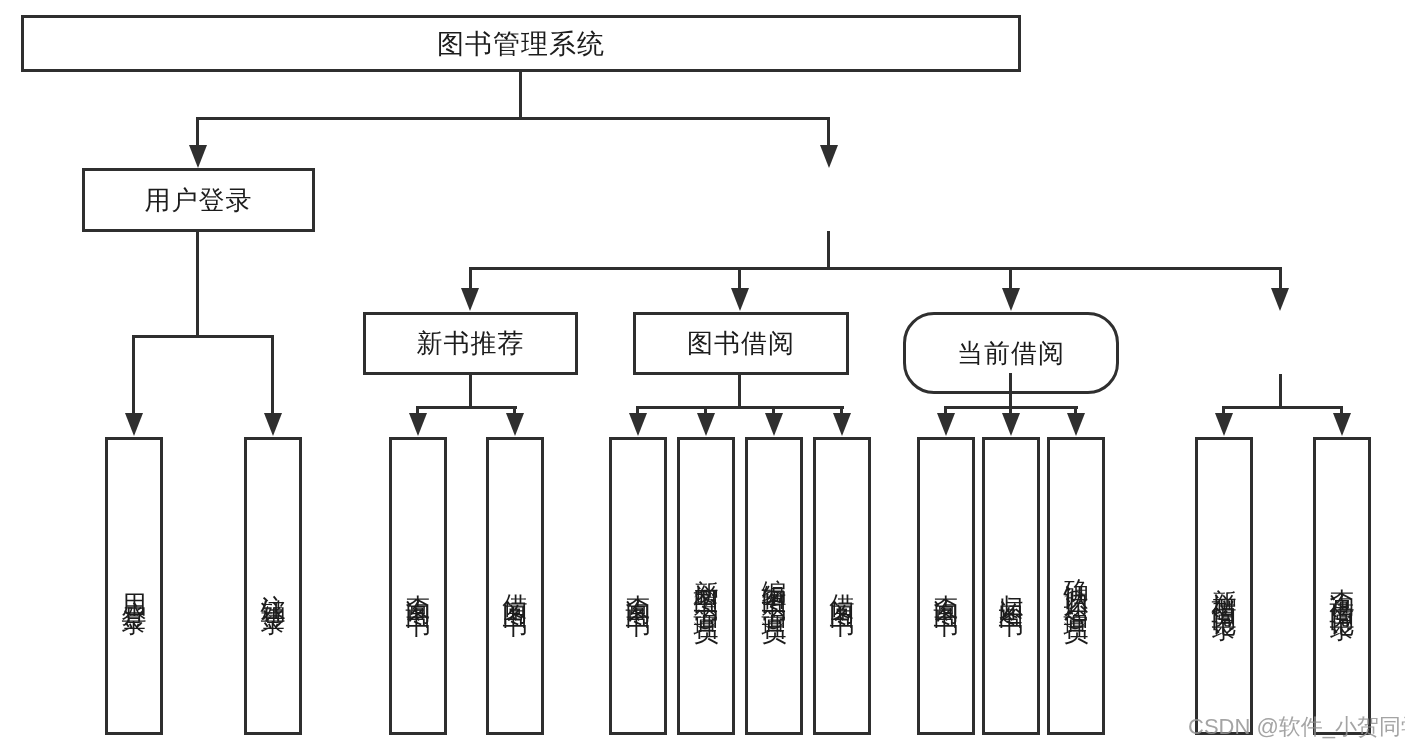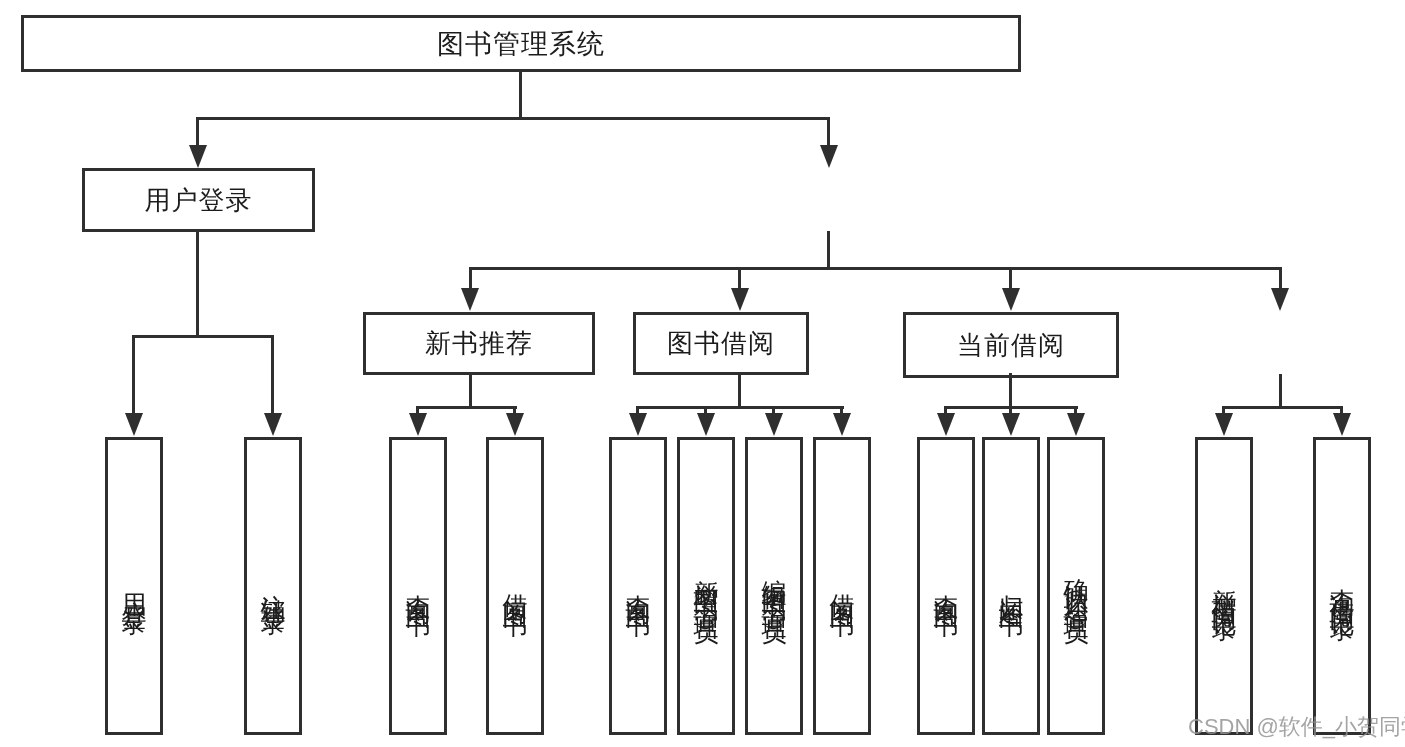--- a/index.html
+++ b/index.html
@@ -64,27 +64,27 @@
   <div class="hl" style="left:469px;top:267px;width:813px;"></div>
   <div class="vl" style="left:469px;top:267px;height:26px;"></div>
   <div class="vl" style="left:738px;top:267px;height:26px;"></div>
   <div class="vl" style="left:1009px;top:267px;height:26px;"></div>
   <div class="vl" style="left:1279px;top:267px;height:26px;"></div>
   <div class="ar" style="left:461px;top:288px;"></div>
   <div class="ar" style="left:731px;top:288px;"></div>
   <div class="ar" style="left:1002px;top:288px;"></div>
   <div class="ar" style="left:1271px;top:288px;"></div>
 
-  <div class="box" style="left:363px;top:312px;width:232px;height:63px;">
+  <div class="box" style="left:363px;top:312px;width:215px;height:63px;">
     <span class="hlabel">新书推荐</span>
   </div>
-  <div class="box" style="left:633px;top:312px;width:176px;height:63px;">
+  <div class="box" style="left:633px;top:312px;width:216px;height:63px;">
     <span class="hlabel">图书借阅</span>
   </div>
-  <div class="box" style="left:903px;top:312px;width:216px;height:66px;">
+  <div class="box" style="left:903px;top:312px;width:216px;height:82px;border-radius:31px;">
     <span class="hlabel">当前借阅</span>
   </div>
 
   <div class="vl" style="left:469px;top:373px;height:36px;"></div>
   <div class="hl" style="left:416px;top:406px;width:101px;"></div>
   <div class="vl" style="left:416px;top:406px;height:12px;"></div>
   <div class="vl" style="left:513px;top:406px;height:12px;"></div>
   <div class="ar" style="left:409px;top:413px;"></div>
   <div class="ar" style="left:506px;top:413px;"></div>
 

